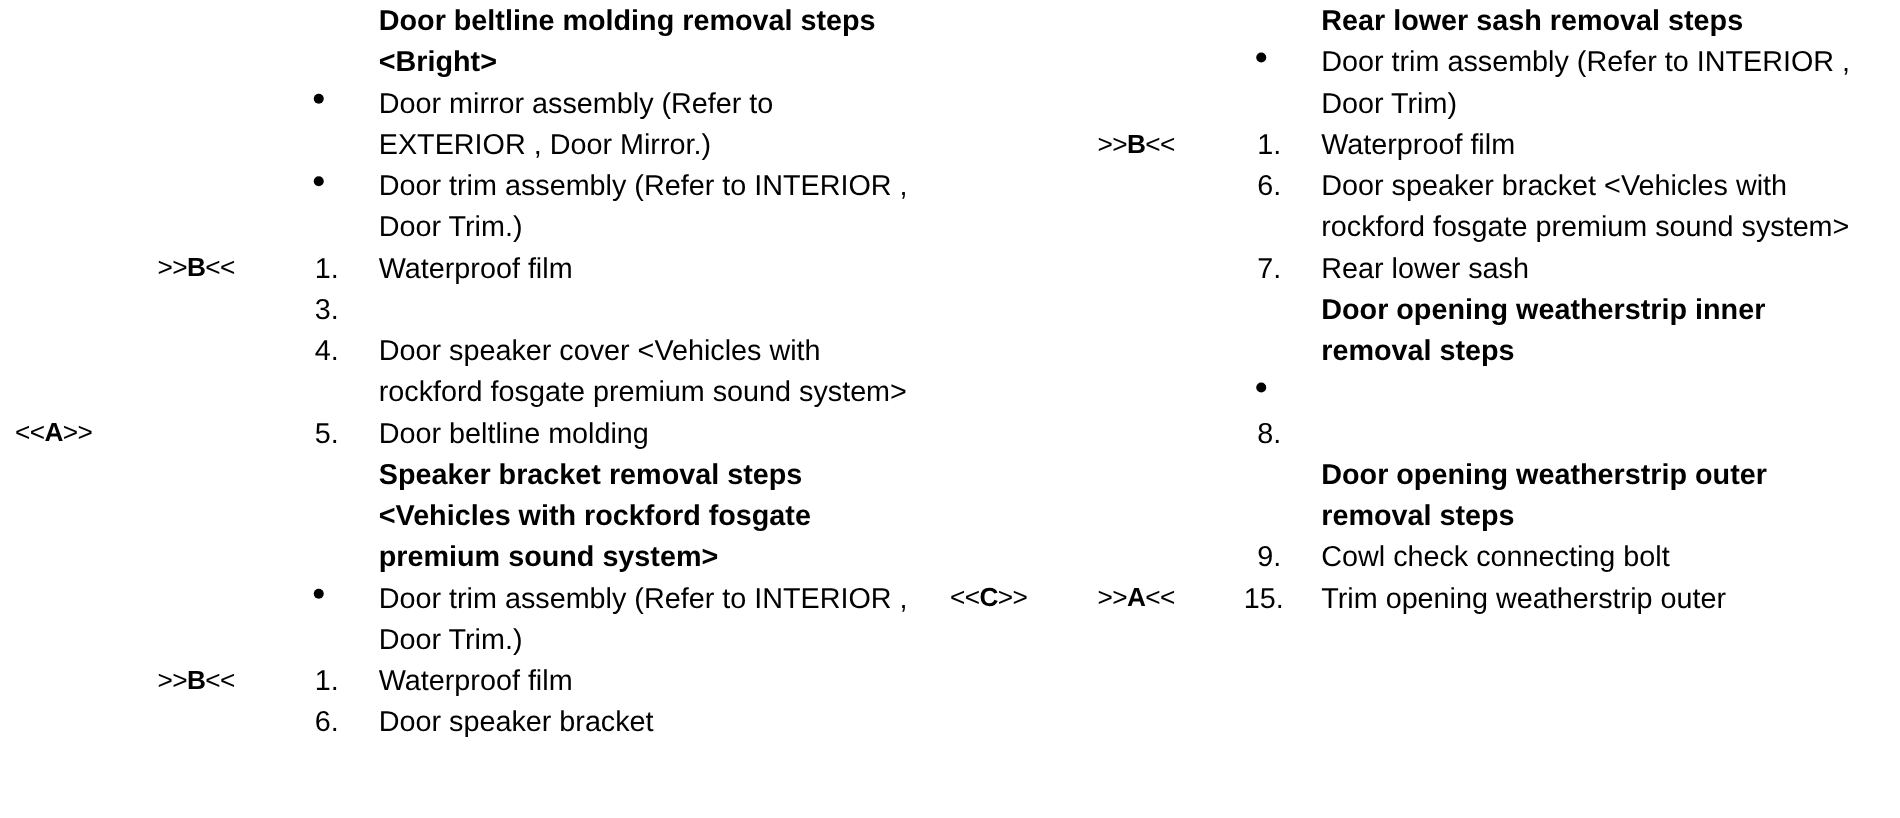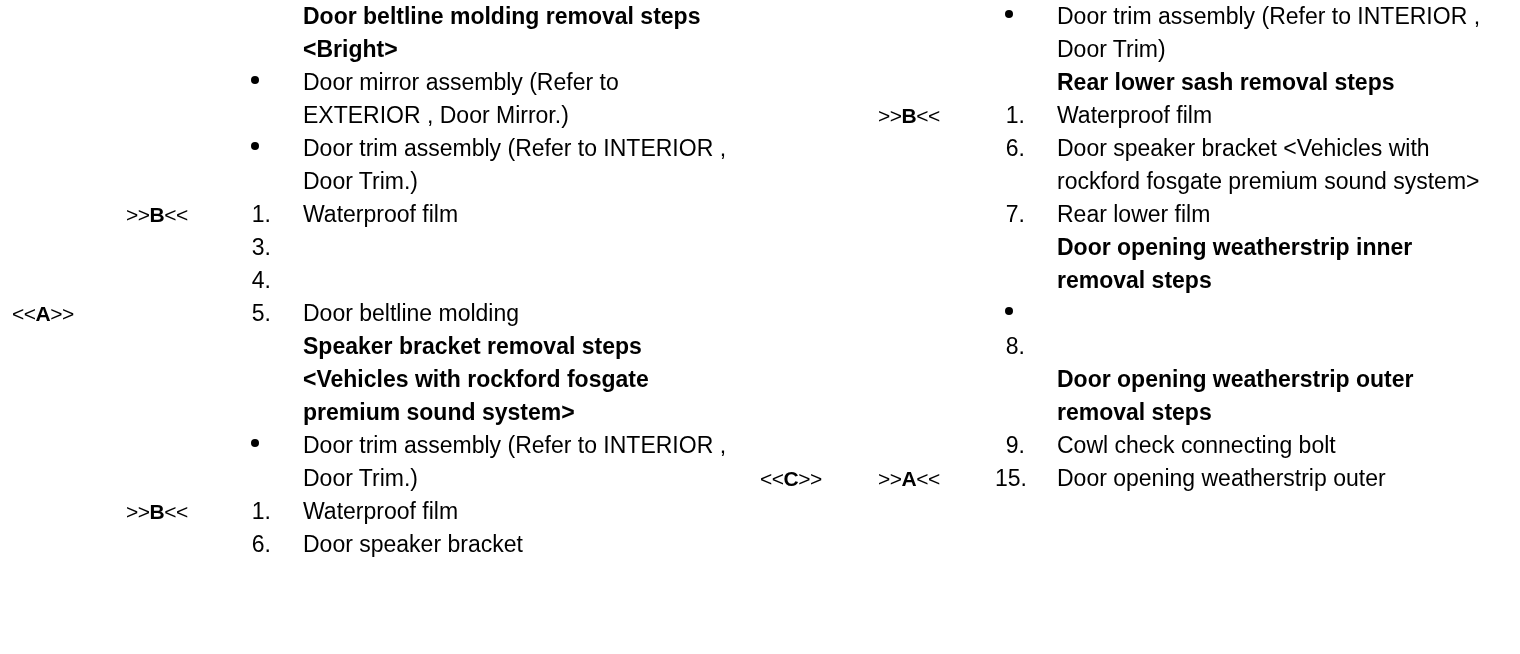--- a/index.html
+++ b/index.html
@@ -138,20 +138,21 @@
       </div>
       <div class="row">
         <div class="tag-gutter"></div>
         <div class="ref-gutter"></div>
         <div class="marker num"><span class="numbox">3.</span></div>
       </div>
       <div class="row">
         <div class="tag-gutter"></div>
         <div class="ref-gutter"></div>
         <div class="marker num"><span class="numbox">4.</span></div>
+        <div class="body-text">Door speaker cover &lt;Vehicles with rockford fosgate premium sound system&gt;</div>
       </div>
       <div class="row">
         <div class="tag-gutter">&lt;&lt;<b>A</b>&gt;&gt;</div>
         <div class="ref-gutter"></div>
         <div class="marker num"><span class="numbox">5.</span></div>
         <div class="body-text">Door beltline molding</div>
       </div>
       <div class="row">
         <div class="tag-gutter"></div>
         <div class="ref-gutter"></div>
@@ -174,46 +175,46 @@
         <div class="tag-gutter"></div>
         <div class="ref-gutter"></div>
         <div class="marker num"><span class="numbox">6.</span></div>
         <div class="body-text">Door speaker bracket</div>
       </div>
     </div>
   <div class="column right" id="col-right">
       <div class="row">
         <div class="tag-gutter"></div>
         <div class="ref-gutter"></div>
+        <div class="marker blank"></div>
+        <div class="body-text heading">Rear lower sash removal steps</div>
+      </div>
+      <div class="row">
+        <div class="tag-gutter"></div>
+        <div class="ref-gutter"></div>
         <div class="marker bullet"><span class="dot"></span></div>
         <div class="body-text">Door trim assembly (Refer to INTERIOR , Door Trim)</div>
-      </div>
-      <div class="row">
-        <div class="tag-gutter"></div>
-        <div class="ref-gutter"></div>
-        <div class="marker blank"></div>
-        <div class="body-text heading">Rear lower sash removal steps</div>
       </div>
       <div class="row">
         <div class="tag-gutter"></div>
         <div class="ref-gutter">&gt;&gt;<b>B</b>&lt;&lt;</div>
         <div class="marker num"><span class="numbox">1.</span></div>
         <div class="body-text">Waterproof film</div>
       </div>
       <div class="row">
         <div class="tag-gutter"></div>
         <div class="ref-gutter"></div>
         <div class="marker num"><span class="numbox">6.</span></div>
         <div class="body-text">Door speaker bracket &lt;Vehicles with rockford fosgate premium sound system&gt;</div>
       </div>
       <div class="row">
         <div class="tag-gutter"></div>
         <div class="ref-gutter"></div>
         <div class="marker num"><span class="numbox">7.</span></div>
-        <div class="body-text">Rear lower film</div>
+        <div class="body-text">Rear lower sash</div>
       </div>
       <div class="row">
         <div class="tag-gutter"></div>
         <div class="ref-gutter"></div>
         <div class="marker blank"></div>
         <div class="body-text heading">Door opening weatherstrip inner removal steps</div>
       </div>
       <div class="row">
         <div class="tag-gutter"></div>
         <div class="ref-gutter"></div>
@@ -233,16 +234,16 @@
       <div class="row">
         <div class="tag-gutter"></div>
         <div class="ref-gutter"></div>
         <div class="marker num"><span class="numbox">9.</span></div>
         <div class="body-text">Cowl check connecting bolt</div>
       </div>
       <div class="row">
         <div class="tag-gutter">&lt;&lt;<b>C</b>&gt;&gt;</div>
         <div class="ref-gutter">&gt;&gt;<b>A</b>&lt;&lt;</div>
         <div class="marker num"><span class="numbox">15.</span></div>
-        <div class="body-text">Door opening weatherstrip outer</div>
+        <div class="body-text">Trim opening weatherstrip outer</div>
       </div>
     </div>
 </div>
 
 </body></html>

